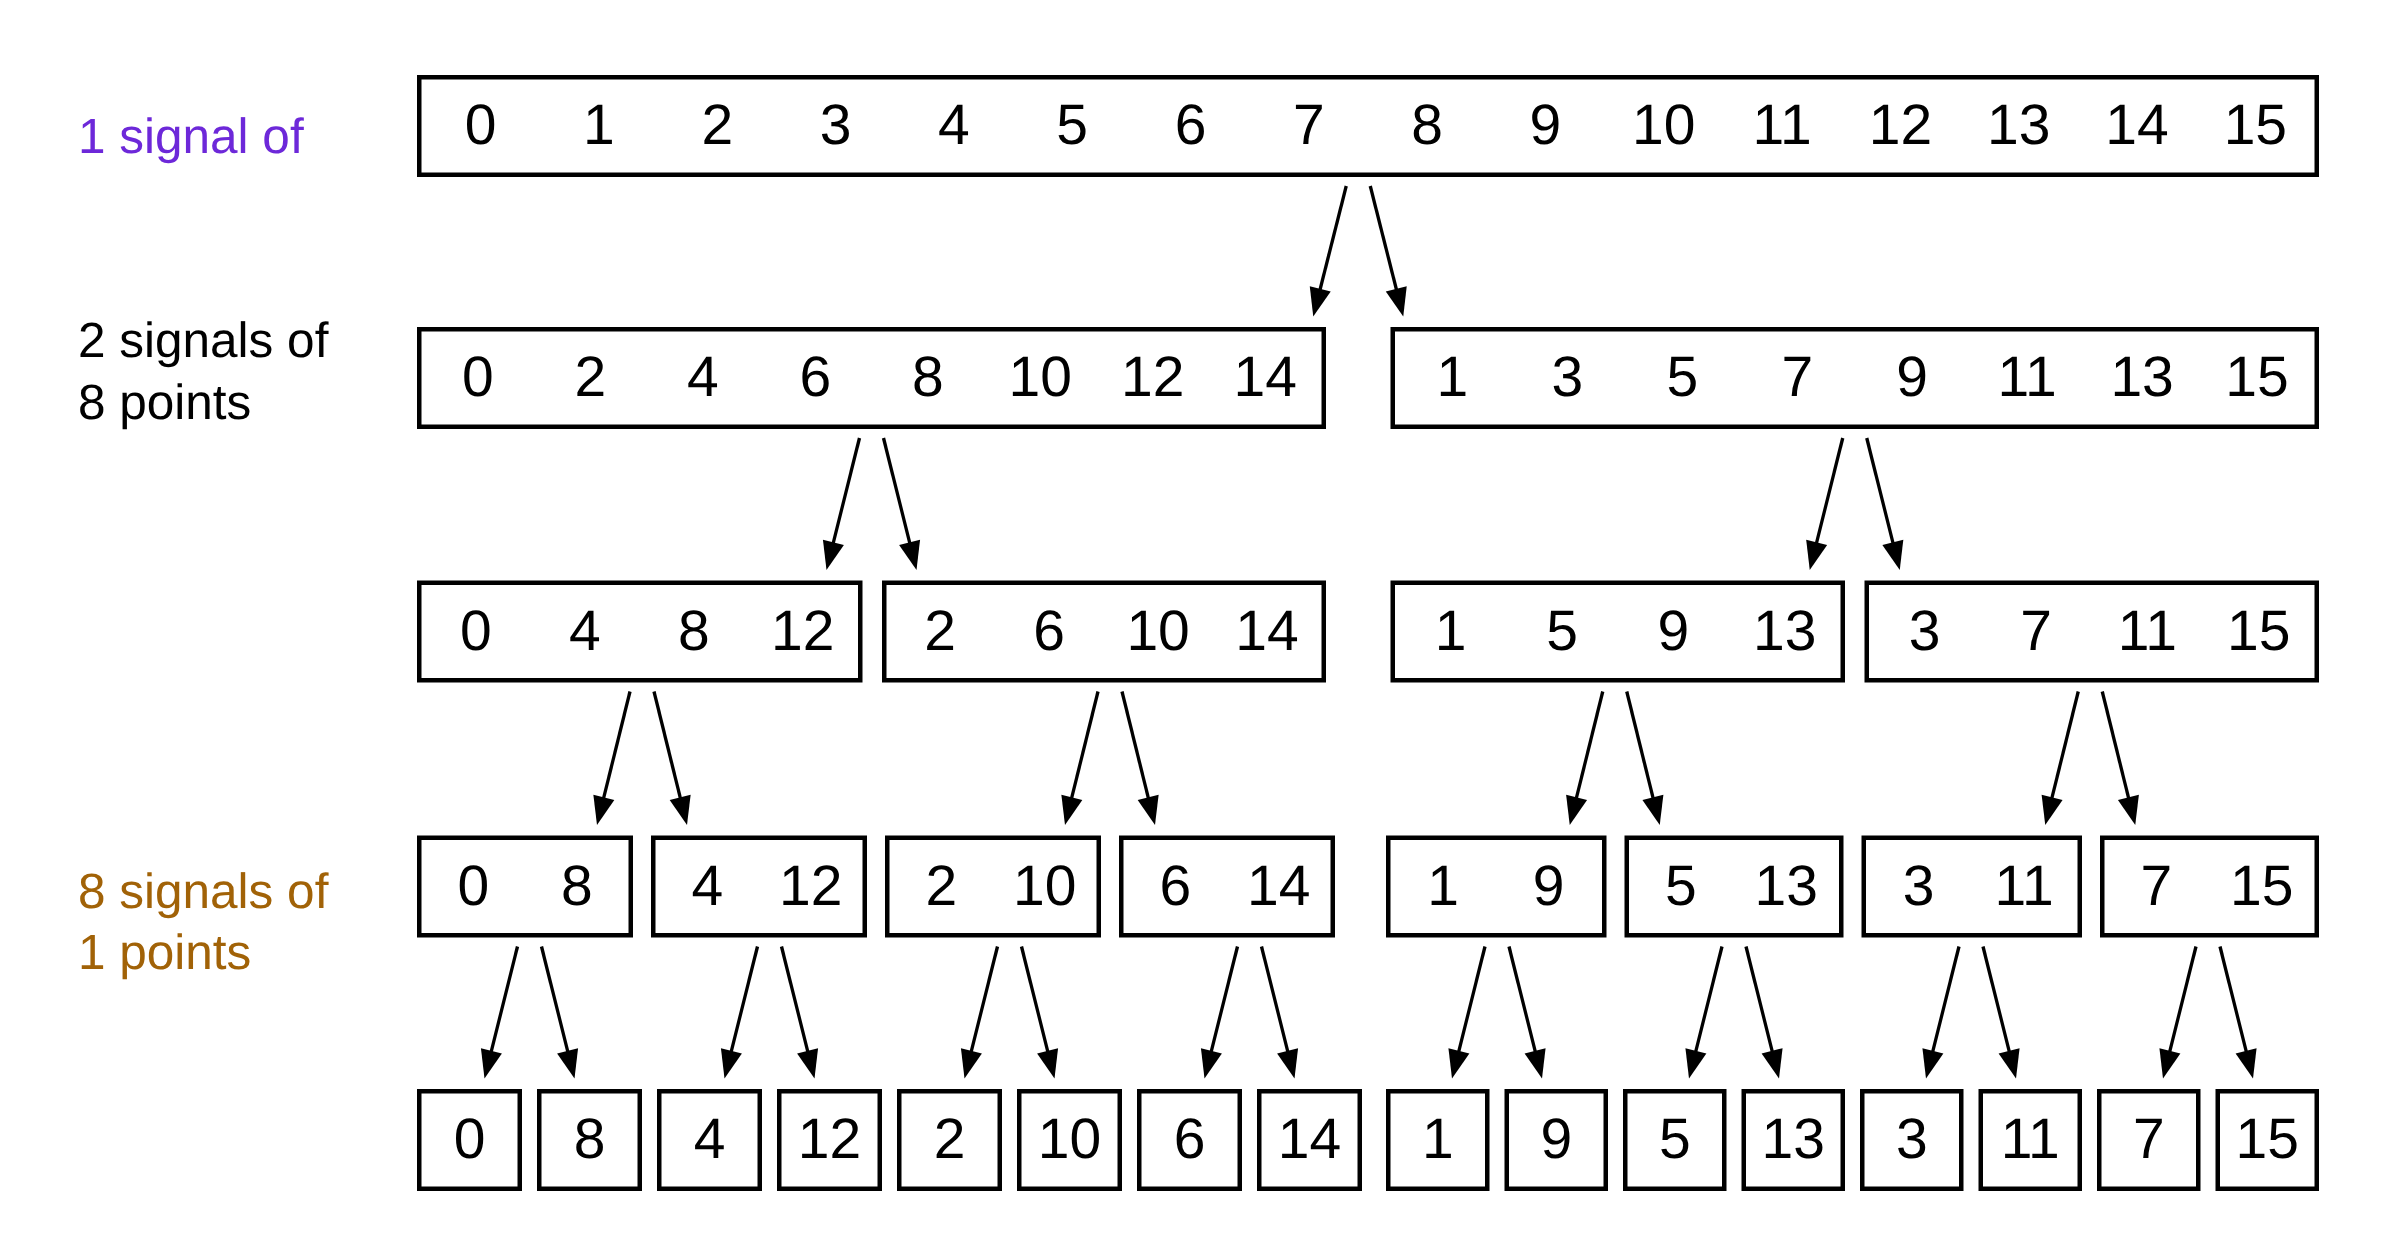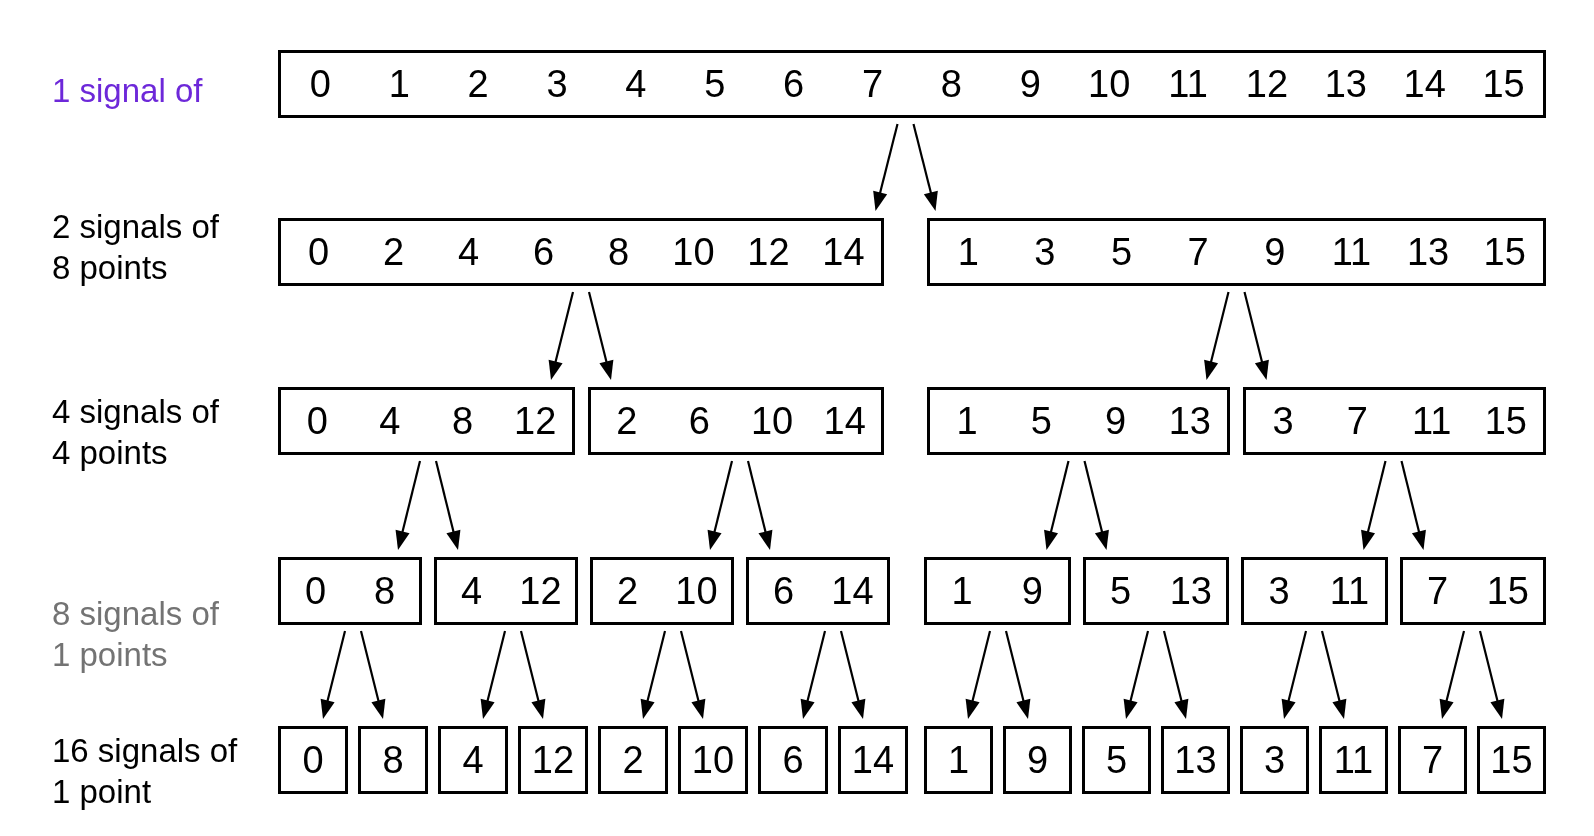--- a/index.html
+++ b/index.html
@@ -206,24 +206,20 @@
     <div class="sig-box" style="left: 927px; top: 218px; width: 619px; height: 68px; border-color: rgb(0, 0, 0);">
       <span>1</span>
       <span>3</span>
       <span>5</span>
       <span>7</span>
       <span>9</span>
       <span>11</span>
       <span>13</span>
       <span>15</span>
     </div>
-    <div class="row-label" style="left: 52px; top: 391px; color: rgb(0, 0, 0);">
-      <div>4 signals of</div>
-      <div>4 points</div>
-    </div>
     <div class="sig-box" style="left: 278px; top: 387px; width: 296.5px; height: 68px; border-color: rgb(0, 0, 0);">
       <span>0</span>
       <span>4</span>
       <span>8</span>
       <span>12</span>
     </div>
     <div class="sig-box" style="left: 587.5px; top: 387px; width: 296.5px; height: 68px; border-color: rgb(0, 0, 0);">
       <span>2</span>
       <span>6</span>
       <span>10</span>
@@ -234,21 +230,21 @@
       <span>5</span>
       <span>9</span>
       <span>13</span>
     </div>
     <div class="sig-box" style="left: 1243px; top: 387px; width: 303px; height: 68px; border-color: rgb(0, 0, 0);">
       <span>3</span>
       <span>7</span>
       <span>11</span>
       <span>15</span>
     </div>
-    <div class="row-label" style="left: 52px; top: 593px; color: #737373;">
+    <div class="row-label" style="left: 52px; top: 573px; color: #a16207;">
       <div>8 signals of</div>
       <div>1 points</div>
     </div>
     <div class="sig-box" style="left: 278px; top: 557px; width: 144px; height: 68px; border-color: rgb(0, 0, 0);">
       <span>0</span>
       <span>8</span>
     </div>
     <div class="sig-box" style="left: 434px; top: 557px; width: 144px; height: 68px; border-color: rgb(0, 0, 0);">
       <span>4</span>
       <span>12</span>
@@ -269,24 +265,20 @@
       <span>5</span>
       <span>13</span>
     </div>
     <div class="sig-box" style="left: 1241px; top: 557px; width: 146.5px; height: 68px; border-color: rgb(0, 0, 0);">
       <span>3</span>
       <span>11</span>
     </div>
     <div class="sig-box" style="left: 1399.5px; top: 557px; width: 146.5px; height: 68px; border-color: rgb(0, 0, 0);">
       <span>7</span>
       <span>15</span>
-    </div>
-    <div class="row-label" style="left: 52px; top: 730px; color: rgb(0, 0, 0);">
-      <div>16 signals of</div>
-      <div>1 point</div>
     </div>
     <div class="sig-box" style="left: 278px; top: 726px; width: 70px; height: 68px; border-color: rgb(0, 0, 0);">
       <span>0</span>
     </div>
     <div class="sig-box" style="left: 358px; top: 726px; width: 70px; height: 68px; border-color: rgb(0, 0, 0);">
       <span>8</span>
     </div>
     <div class="sig-box" style="left: 438px; top: 726px; width: 70px; height: 68px; border-color: rgb(0, 0, 0);">
       <span>4</span>
     </div>

